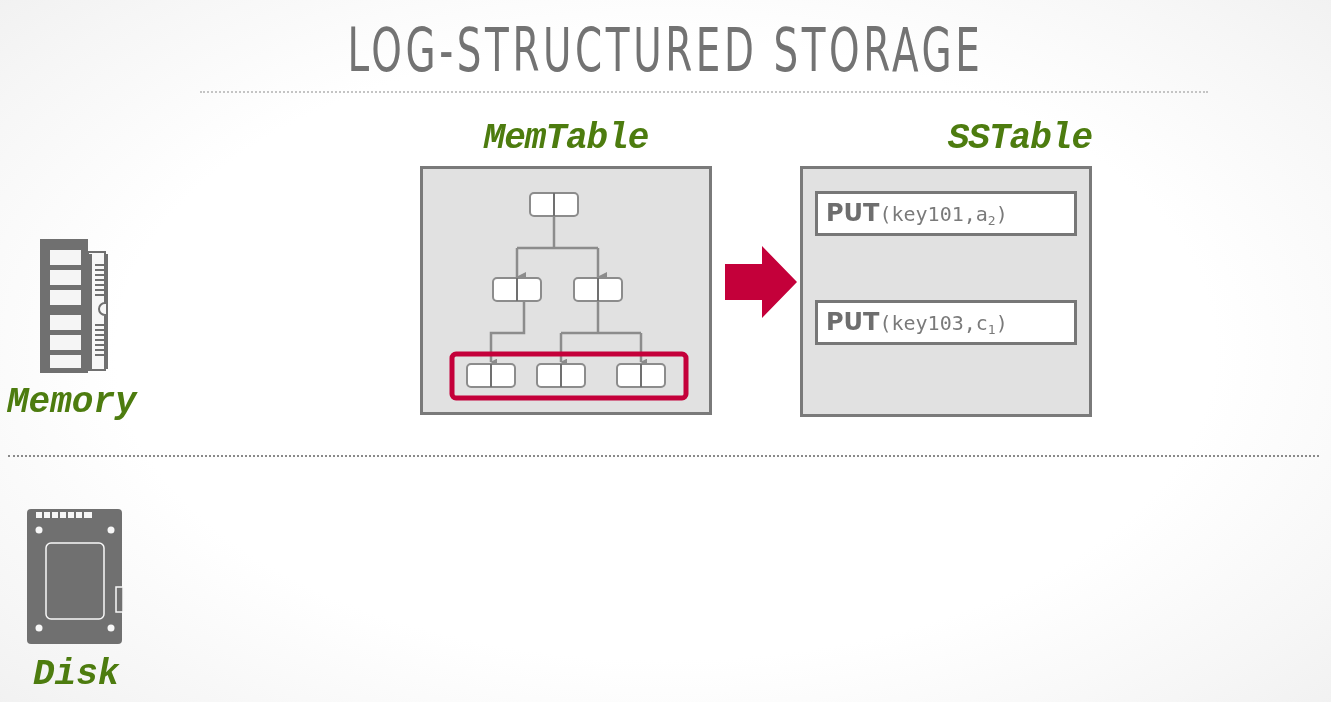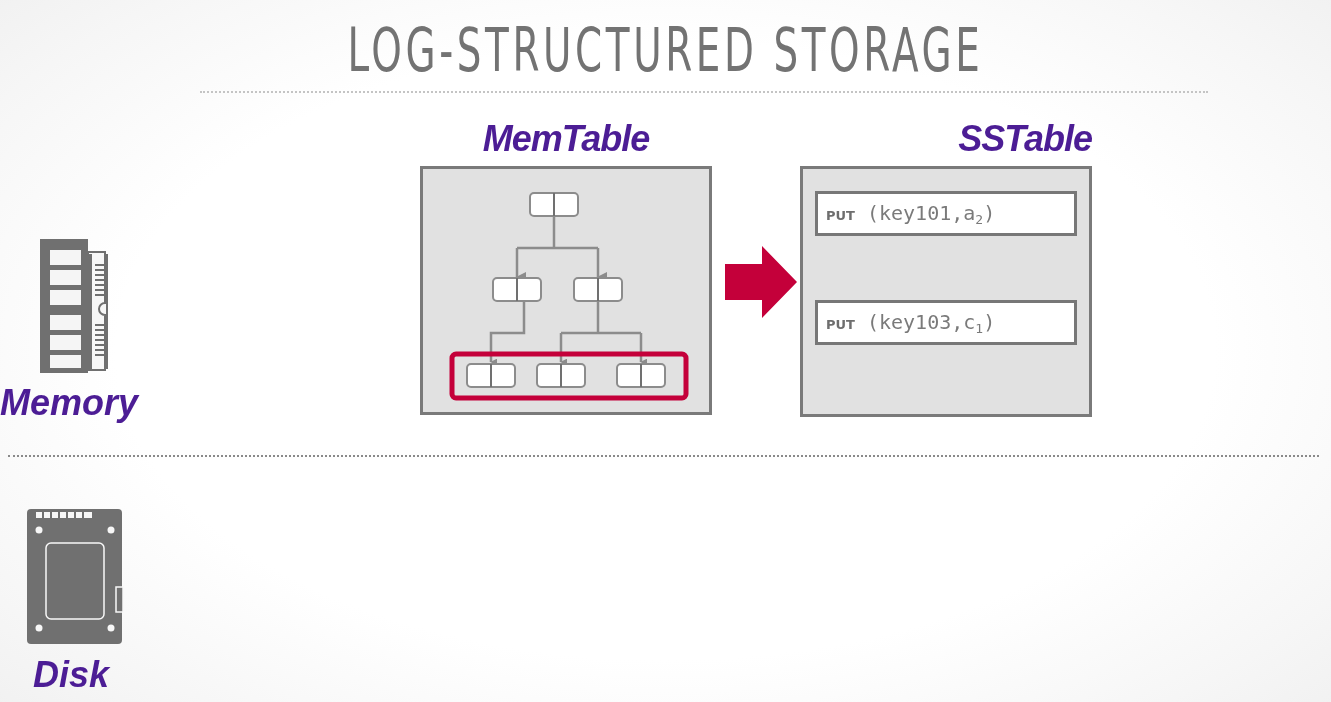--- a/index.html
+++ b/index.html
@@ -19,41 +19,41 @@
   }
   .hr-title {
     left: 200px; width: 1008px; top: 91px; height: 0;
     border-top: 2px dotted #c4c4c4;
   }
   .hr-mid {
     left: 8px; width: 1311px; top: 455px; height: 0;
     border-top: 2px dotted #8a8a8a;
   }
   .serif-label {
-    font-family: Liberation Sans, sans-serif; font-style: italic; font-weight: bold;
-    color: #4c1d95; white-space: nowrap;
+    font-family: Liberation Mono, monospace; font-style: italic; font-weight: bold;
+    color: #4d7c0f; white-space: nowrap;
   }
   #memtable-label { left: 420px; width: 292px; top: 118px; text-align: center; font-size: 36px; letter-spacing: -1px; }
   #sstable-label  { left: 800px; width: 292px; top: 118px; text-align: right; font-size: 36px; letter-spacing: -1px; }
-  #memory-label   { left: 0px; top: 382px; font-size: 36px; }
+  #memory-label   { left: 0px; top: 382px; font-size: 36px; padding-left: 7px; }
   #disk-label     { left: 33px; top: 654px; font-size: 36px; text-align: center; }
 
   .panel {
     background: #e1e1e1; border: 3px solid #7a7a7a; box-sizing: border-box;
   }
   #memtable-box { left: 420px; top: 166px; width: 292px; height: 249px; }
   #sstable-box  { left: 800px; top: 166px; width: 292px; height: 251px; }
 
   .entry {
     position: absolute; left: 12px; width: 262px; height: 45px;
     background: #ffffff; border: 3px solid #777777; box-sizing: border-box;
     font-family: "DejaVu Sans Mono", monospace; font-size: 20px; color: #7a7a7a;
     line-height: 39px; padding-left: 8px; white-space: nowrap;
   }
-  .entry .op { font-family: "DejaVu Sans", sans-serif; font-weight: bold; color: #6e6e6e; font-size: 13px; margin-right: 12px; }
+  .entry .op { font-family: "DejaVu Sans", sans-serif; font-weight: bold; color: #6e6e6e; font-size: 24px; }
   .entry sub { font-size: 13px; vertical-align: -4px; line-height: 0; }
 
   svg.overlay { position: absolute; left: 0; top: 0; }
 </style>
 </head>
 <body>
 
 <div id="title" class="abs">LOG-STRUCTURED STORAGE</div>
 <div class="abs hr-title"></div>
 

